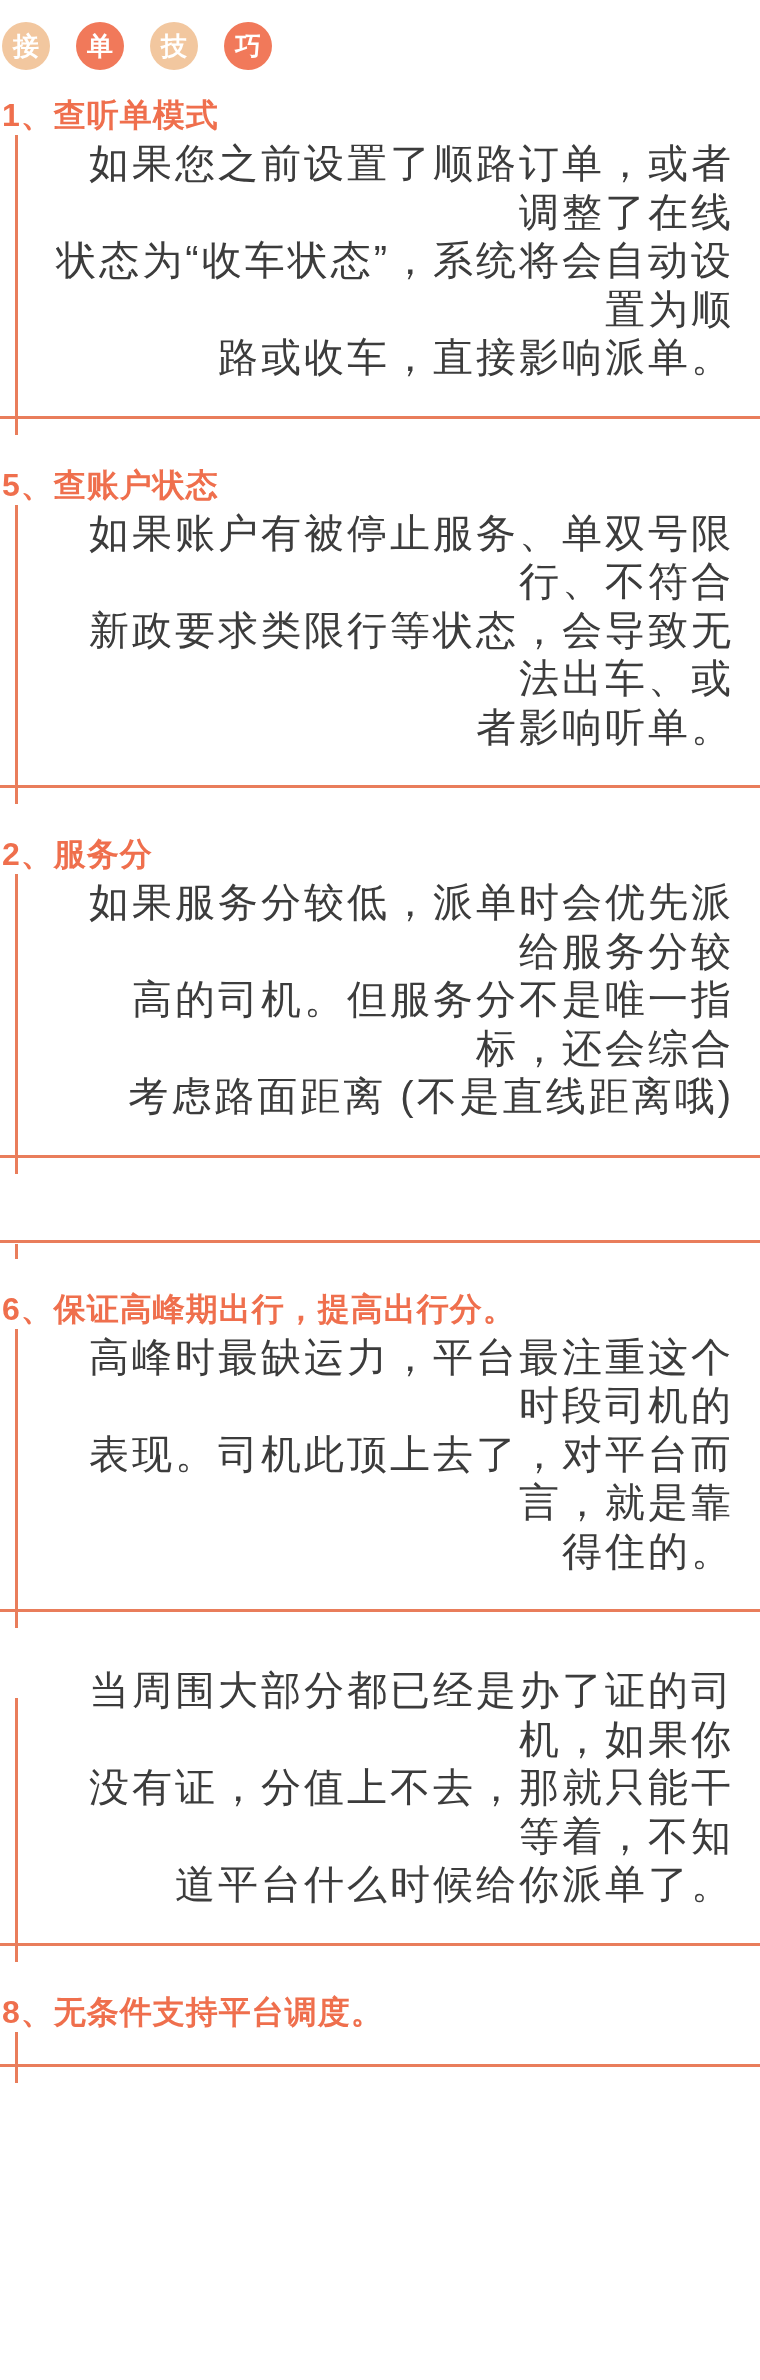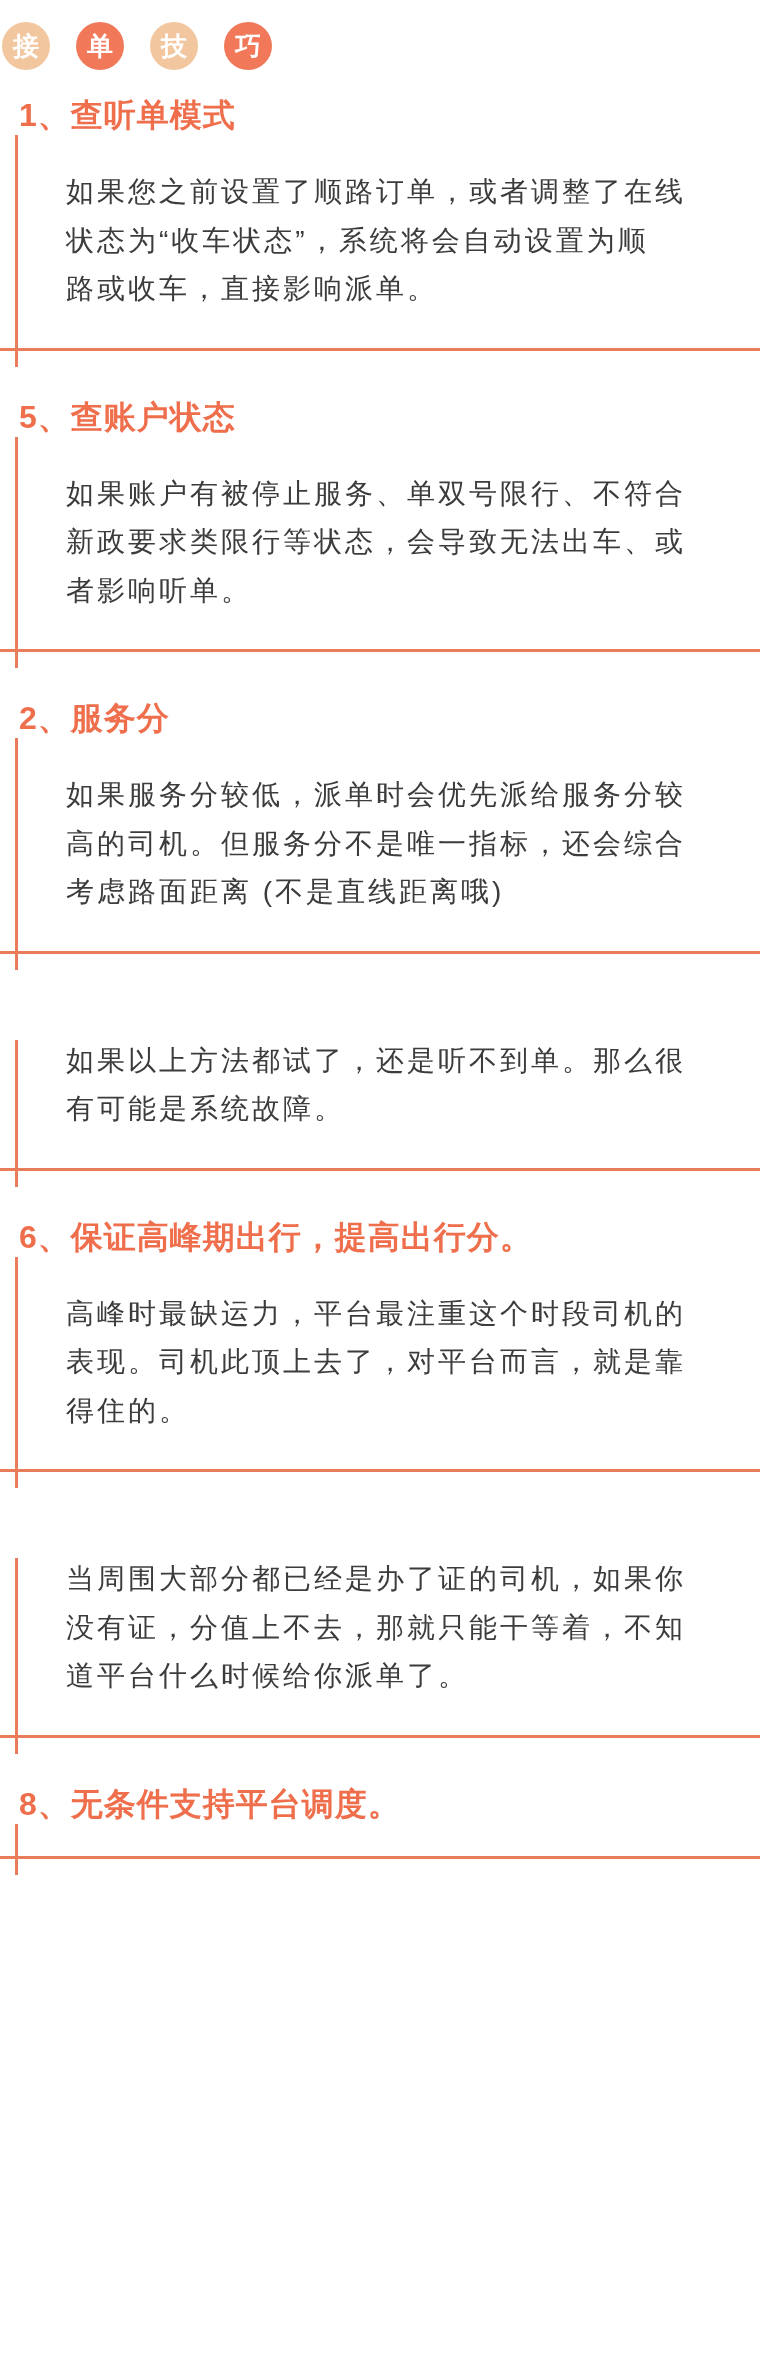--- a/index.html
+++ b/index.html
@@ -20,46 +20,47 @@
   .badge{
     width:48px;height:48px;border-radius:50%;
     display:flex;align-items:center;justify-content:center;
     color:#ffffff;font-weight:bold;font-size:26px;line-height:1;
     flex:0 0 auto;
   }
   .badge.light{background:var(--badge-light);}
   .badge.dark{background:var(--badge-dark);}
   .tip{
     position:relative;
-    padding:48px 26px 34px 19px;
+    padding:48px 26px 34px 2px;
     border-bottom:3px solid var(--accent-line);
   }
   .tip.first{padding-top:27px;}
   .tip::after{
     content:"";
     position:absolute;
     left:15px;width:3px;
     top:86px;bottom:-19px;
     background:var(--accent-line);
   }
   .tip.first::after{top:65px;}
   .tip-heading{
     margin:0;
     font-size:32px;line-height:36px;
     font-weight:bold;
     color:var(--accent-heading);
     letter-spacing:1px;
     white-space:nowrap;
   }
   .tip-body{
-    margin:35px 0 0 47px;
-    font-size:28px;line-height:48.5px;
+    margin:6px 0 0 47px;
+    font-size:40px;line-height:48.5px;
     letter-spacing:3px;
     color:var(--body-text);
     white-space:pre-line;
+    text-align:right;
   }
 </style>
 </head>
 <body>
 
 <div class="page">
 
   <div class="badges">
     <span class="badge light">接</span>
     <span class="badge dark">单</span>
@@ -83,22 +84,20 @@
   </section>
 
   <section class="tip">
     <h2 class="tip-heading">2、服务分</h2>
     <p class="tip-body">如果服务分较低，派单时会优先派给服务分较
 高的司机。但服务分不是唯一指标，还会综合
 考虑路面距离 (不是直线距离哦)</p>
   </section>
 
   <section class="tip">
-    <p class="tip-body">如果以上方法都试了，还是听不到单。那么很
-有可能是系统故障。</p>
   </section>
 
   <section class="tip">
     <h2 class="tip-heading">6、保证高峰期出行，提高出行分。</h2>
     <p class="tip-body">高峰时最缺运力，平台最注重这个时段司机的
 表现。司机此顶上去了，对平台而言，就是靠
 得住的。</p>
   </section>
 
   <section class="tip">

